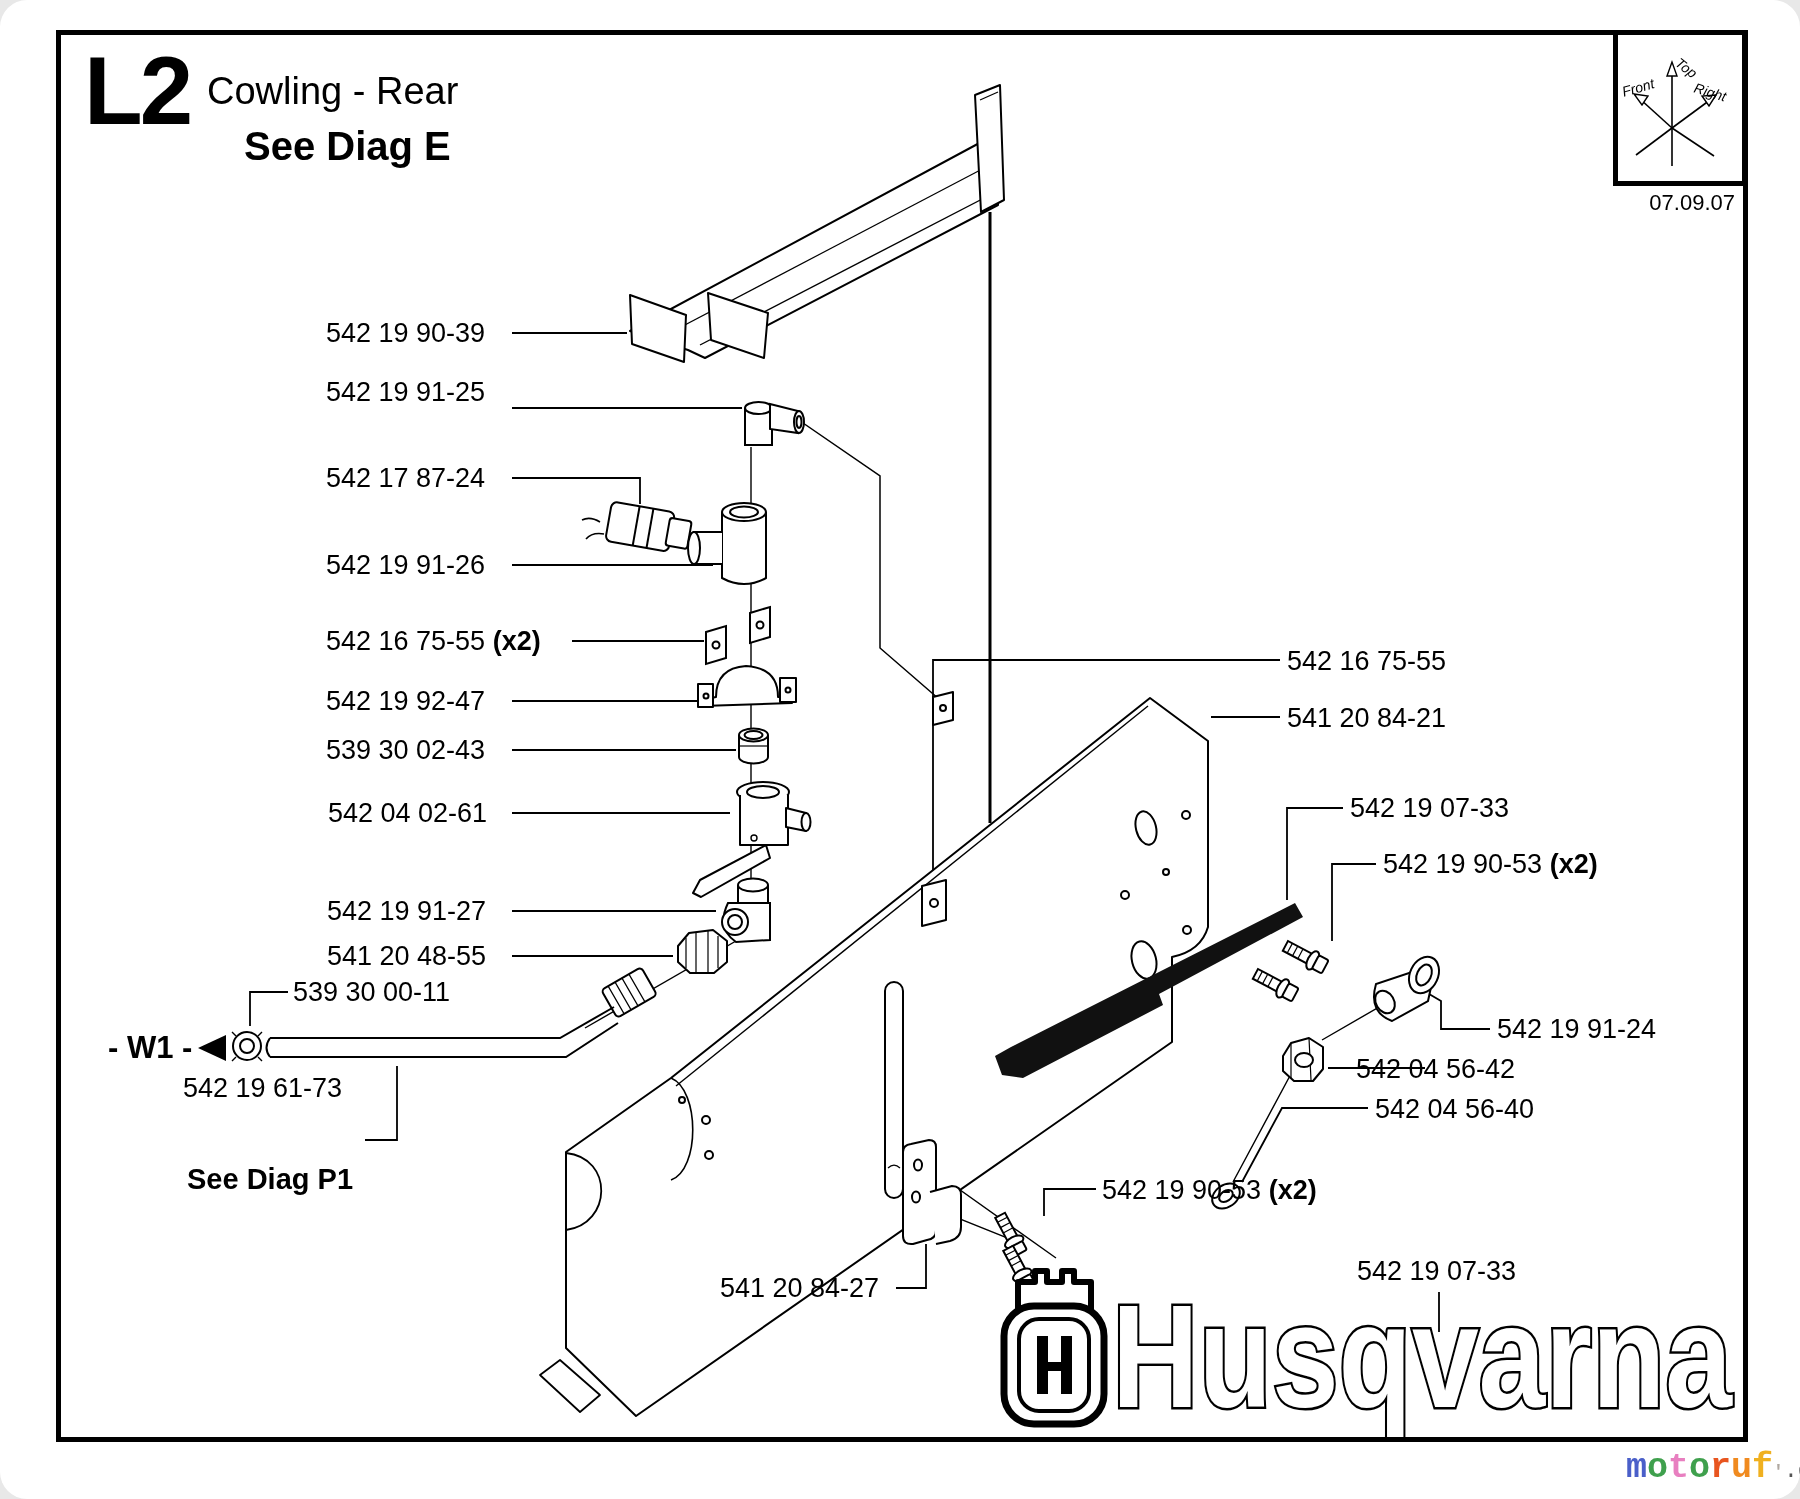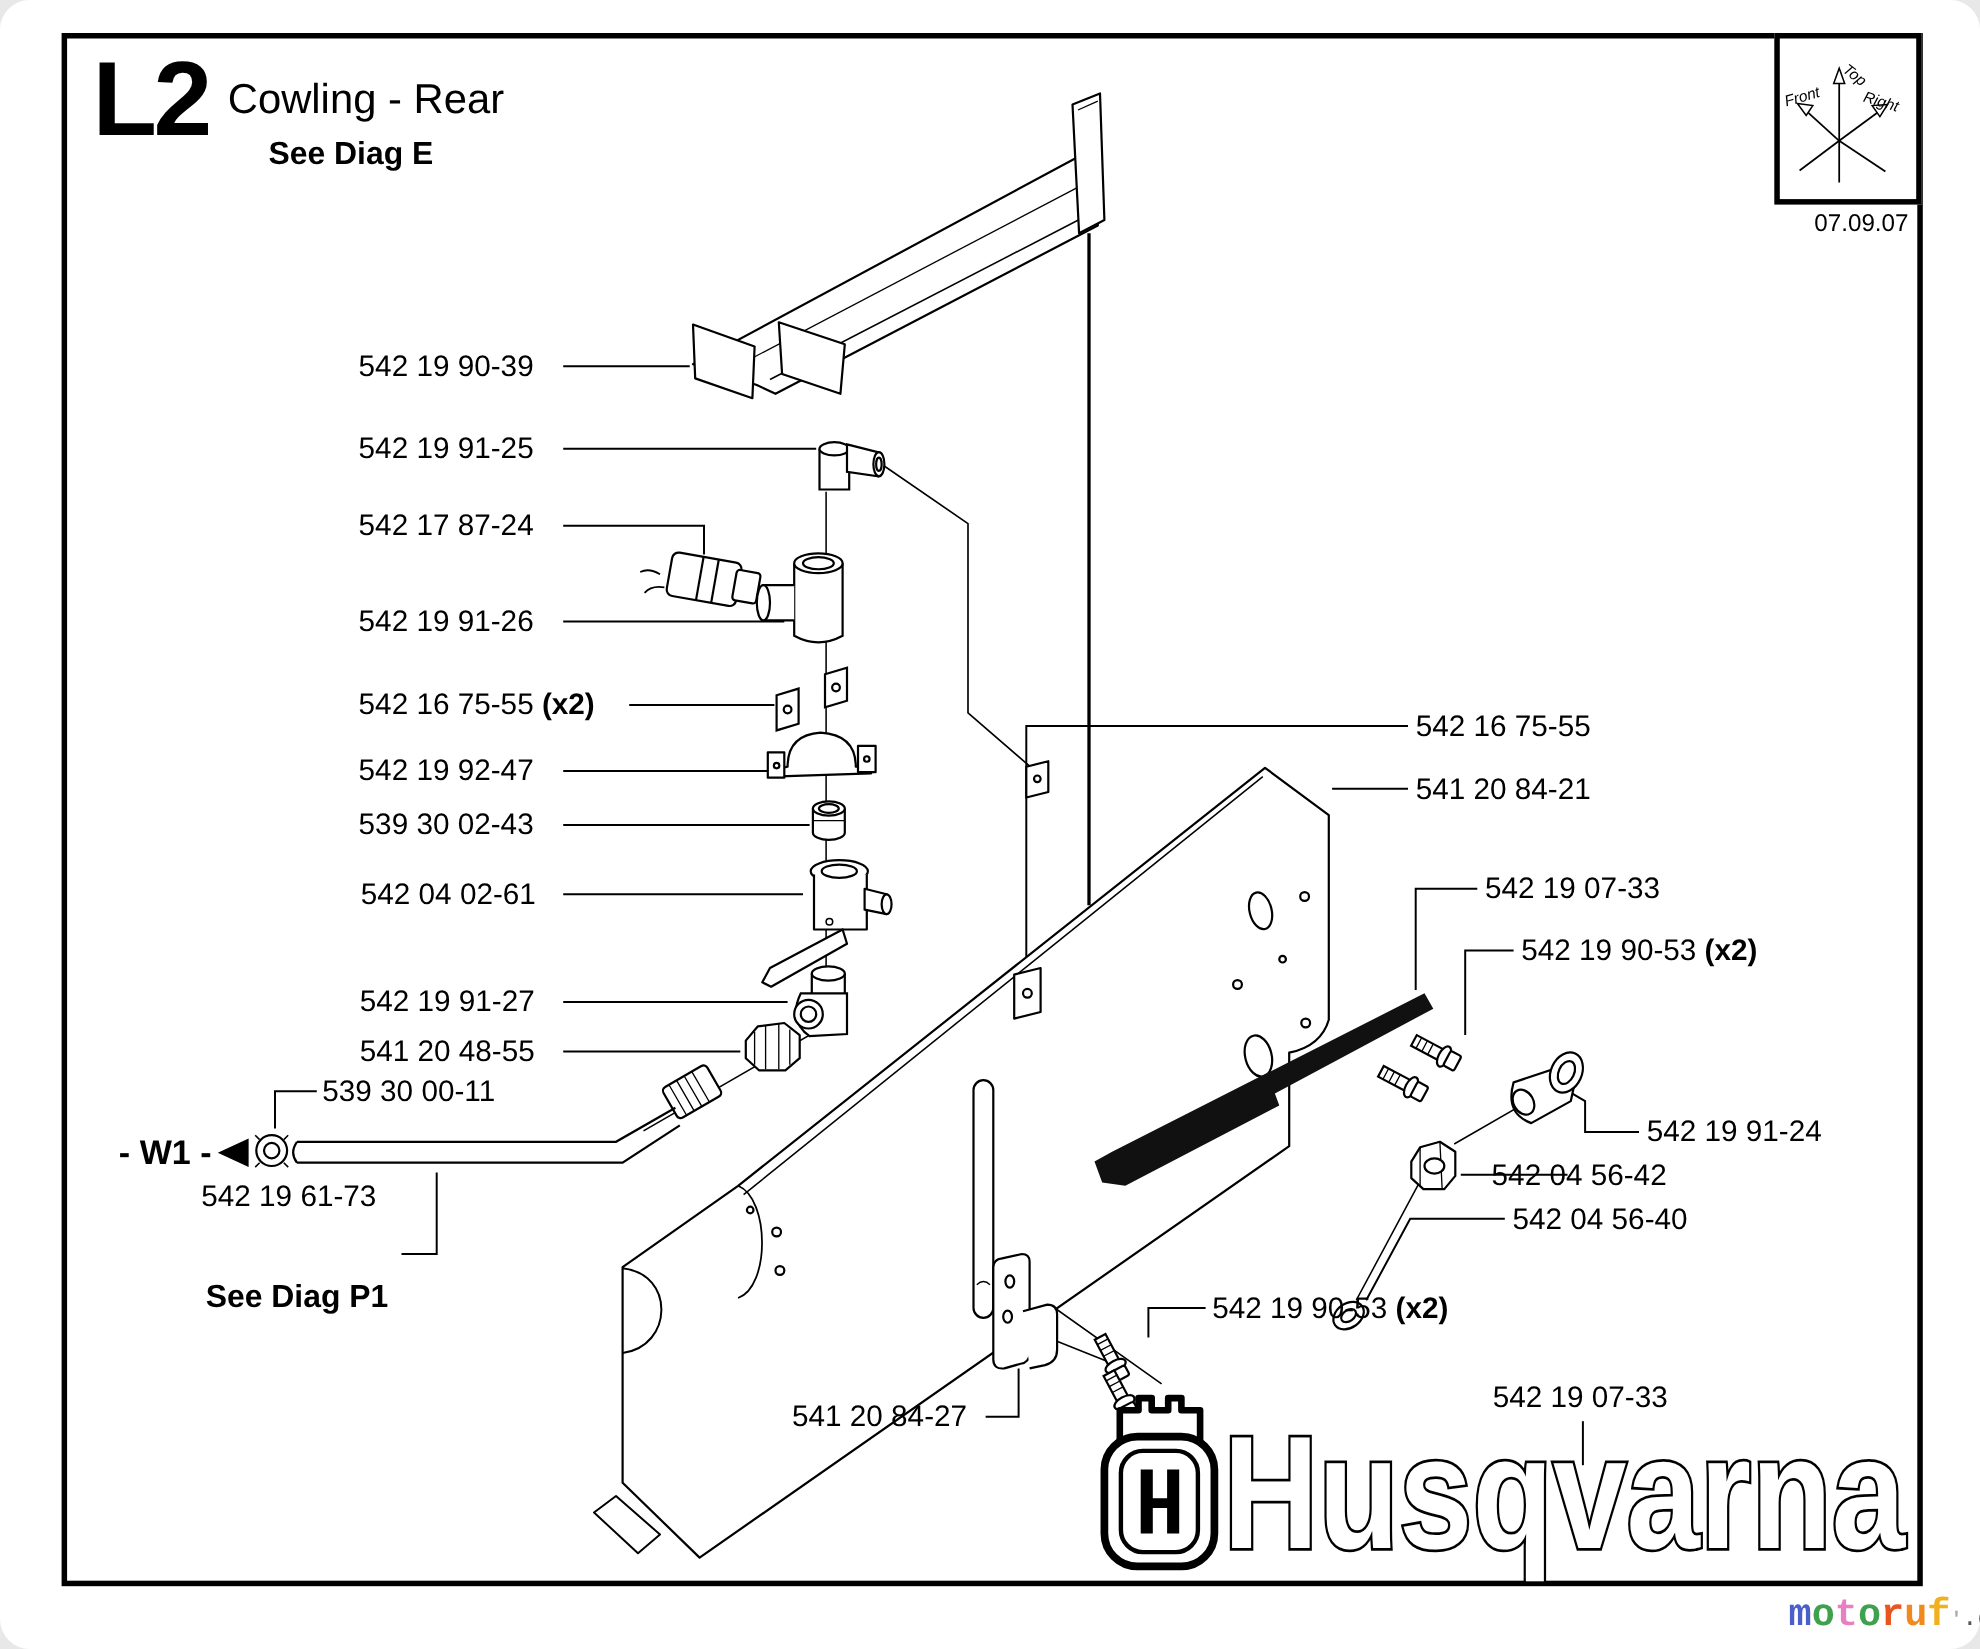--- a/index.html
+++ b/index.html
@@ -3,21 +3,21 @@
 <meta charset="utf-8">
 <style>
   html,body{margin:0;padding:0;background:#e8e8e8;}
   .page{position:relative;width:1800px;height:1499px;background:#fff;overflow:hidden;
         font-family:"Liberation Sans",sans-serif;color:#000;border-radius:27px;}
   .frame{position:absolute;left:56px;top:30px;width:1682px;height:1402px;border:5px solid #000;}
   .compass-box{position:absolute;left:1613px;top:30px;width:124px;height:146px;border:5px solid #000;background:#fff;}
   .date{position:absolute;left:1615px;top:190px;width:120px;text-align:right;font-size:22px;}
   .code{position:absolute;left:84px;top:36px;font-size:96px;font-weight:bold;letter-spacing:-3px;}
   .title{position:absolute;left:207px;top:70px;font-size:38px;font-weight:normal;}
-  .subtitle{position:absolute;left:244px;top:124px;font-size:29px;font-weight:bold;}
+  .subtitle{position:absolute;left:244px;top:124px;font-size:40px;font-weight:bold;}
   .lbl{position:absolute;font-size:27px;white-space:nowrap;transform:translateY(-50%);z-index:3;text-align:right;}
   .lbl .qty{font-weight:bold;}
   .note{position:absolute;font-size:29px;font-weight:bold;white-space:nowrap;z-index:3;}
   .w1{position:absolute;left:108px;top:1048px;transform:translateY(-50%);
       font-size:31px;font-weight:bold;white-space:nowrap;z-index:3;}
   svg.art{position:absolute;left:0;top:0;z-index:1;}
   .footer{position:absolute;left:1590px;top:1448px;width:200px;font-size:35px;font-weight:bold;
           font-family:Liberation Mono, monospace;white-space:nowrap;z-index:3;margin-left:36px;}
   .footer .suffix{font-size:23px;font-weight:normal;color:#555;}
 </style>
@@ -266,21 +266,21 @@
     <g>
       <path d="M1018 1312 V1282 h17 v-11 h12 v11 h15 v-11 h12 v11 h17 v30" fill="#fff" stroke="#000" stroke-width="6" stroke-linejoin="round"></path>
       <rect x="1004" y="1306" width="100" height="118" rx="30" fill="#fff" stroke="#000" stroke-width="7"></rect>
       <rect x="1019" y="1319" width="70" height="92" rx="20" fill="none" stroke="#000" stroke-width="4"></rect>
       <path d="M1037 1336 h11 v26 h13 v-26 h11 v58 h-11 v-23 h-13 v23 h-11 z" fill="#000"></path>
       <text x="1112" y="1407" textLength="620" lengthAdjust="spacingAndGlyphs" font-size="146" font-weight="bold" fill="#fff" stroke="#000" stroke-width="5" paint-order="stroke">Husqvarna</text>
     </g>
   </svg>
 
   <div class="lbl" style="left:326px;top:333px"><span>542 19 90-39</span></div>
-  <div class="lbl" style="left:326px;top:408px"><span>542 19 91-25</span></div>
+  <div class="lbl" style="left:326px;top:392px"><span>542 19 91-25</span></div>
   <div class="lbl" style="left:326px;top:478px"><span>542 17 87-24</span></div>
   <div class="lbl" style="left:326px;top:565px"><span>542 19 91-26</span></div>
   <div class="lbl" style="left:326px;top:641px"><span>542 16 75-55</span><span class="qty"> (x2)</span></div>
   <div class="lbl" style="left:326px;top:701px"><span>542 19 92-47</span></div>
   <div class="lbl" style="left:326px;top:750px"><span>539 30 02-43</span></div>
   <div class="lbl" style="left:328px;top:813px"><span>542 04 02-61</span></div>
   <div class="lbl" style="left:327px;top:911px"><span>542 19 91-27</span></div>
   <div class="lbl" style="left:327px;top:956px"><span>541 20 48-55</span></div>
   <div class="lbl" style="left:293px;top:992px"><span>539 30 00-11</span></div>
   <div class="lbl" style="left:183px;top:1088px"><span>542 19 61-73</span></div>

